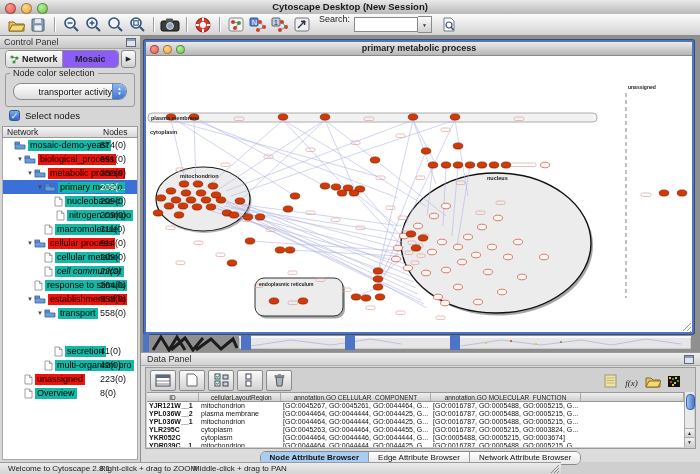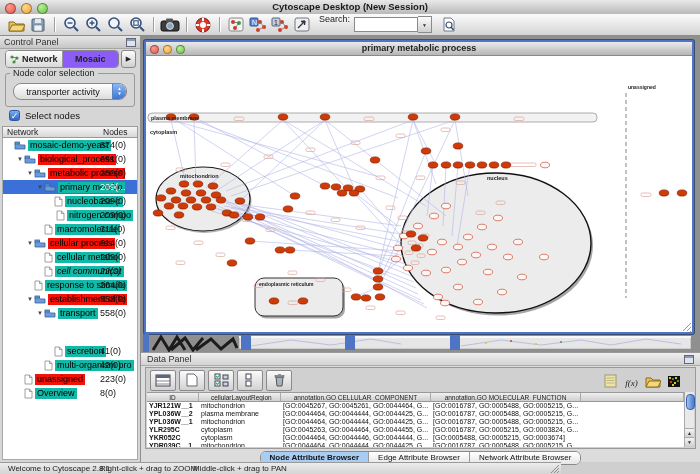--- a/index.html
+++ b/index.html
@@ -25,21 +25,21 @@
   .float-ico{width:8px;height:7px;border:1px solid #667;background:#dde4ee;box-shadow:inset 0 2px 0 #8899bb;}
   .cp-tabs{position:absolute;left:5px;top:15px;right:4px;height:16px;display:flex;align-items:center;}
   .tabset{flex:1;display:flex;height:16px;border:1px solid #888;border-radius:4px;overflow:hidden;background:#e8e8e8;}
   .cptab{flex:1;display:flex;align-items:center;justify-content:center;gap:3px;font-size:9px;font-weight:bold;color:#222;background:linear-gradient(#fdfdfd,#d9d9d9);border-right:1px solid #999;}
   .cptab:last-child{border-right:none;}
   .cptab.active{background:#8b5cf6;}
   .more-btn{width:13px;height:16px;margin-left:2px;border:1px solid #888;border-radius:3px;background:linear-gradient(#fdfdfd,#cfcfcf);display:flex;align-items:center;justify-content:center;font-size:7px;color:#222;}
   .groupbox{position:absolute;left:5px;top:37px;width:128px;height:32px;border:1px solid #9a9a9a;border-radius:3px;}
   .gb-label{position:absolute;top:-6px;left:4px;background:#d6d6d6;padding:0 3px;font-size:9px;color:#222;}
   .combo{position:absolute;left:7px;top:9px;width:112px;height:15px;border:1px solid #8a8a8a;border-radius:8px;background:linear-gradient(#ffffff,#dcdcdc);display:flex;align-items:center;overflow:hidden;}
-  .combo-val{flex:1;text-align:center;font-size:9px;color:#111;}
+  .combo-val{flex:1;text-align:right;font-size:9px;color:#111;}
   .combo-step{width:13px;height:15px;background:linear-gradient(#8cb9f2,#3d74cf);display:flex;flex-direction:column;align-items:center;justify-content:center;color:#fff;font-size:4.5px;line-height:4.5px;border-left:1px solid #5b84c4;}
   .chk-row{position:absolute;left:9px;top:74px;display:flex;align-items:center;gap:5px;}
   .chk{width:11px;height:11px;border-radius:2.5px;background:linear-gradient(#79aceb,#2f66c8);border:1px solid #2a55a0;color:#fff;font-size:9px;line-height:11px;text-align:center;box-sizing:border-box;}
   .chk-lbl{font-size:9.5px;color:#111;}
   .tree-head{position:absolute;left:2px;top:90px;right:2px;height:12px;background:linear-gradient(#f5f5f5,#d8d8d8);border:1px solid #9c9c9c;border-bottom:1px solid #999;box-sizing:border-box;font-size:8.5px;color:#222;}
   .tree-head span:first-child{position:absolute;left:4px;top:0;}
   .tree-head span:last-child{position:absolute;left:100px;top:0;}
   .tree{position:absolute;left:2px;top:102px;right:2px;bottom:2px;background:#fff;border:1px solid #aaa;border-top:none;box-sizing:border-box;overflow:hidden;}
   .trow{position:relative;height:14px;display:flex;align-items:center;font-size:9px;white-space:nowrap;}
   .trow.sel{background:#3a70d8;}

